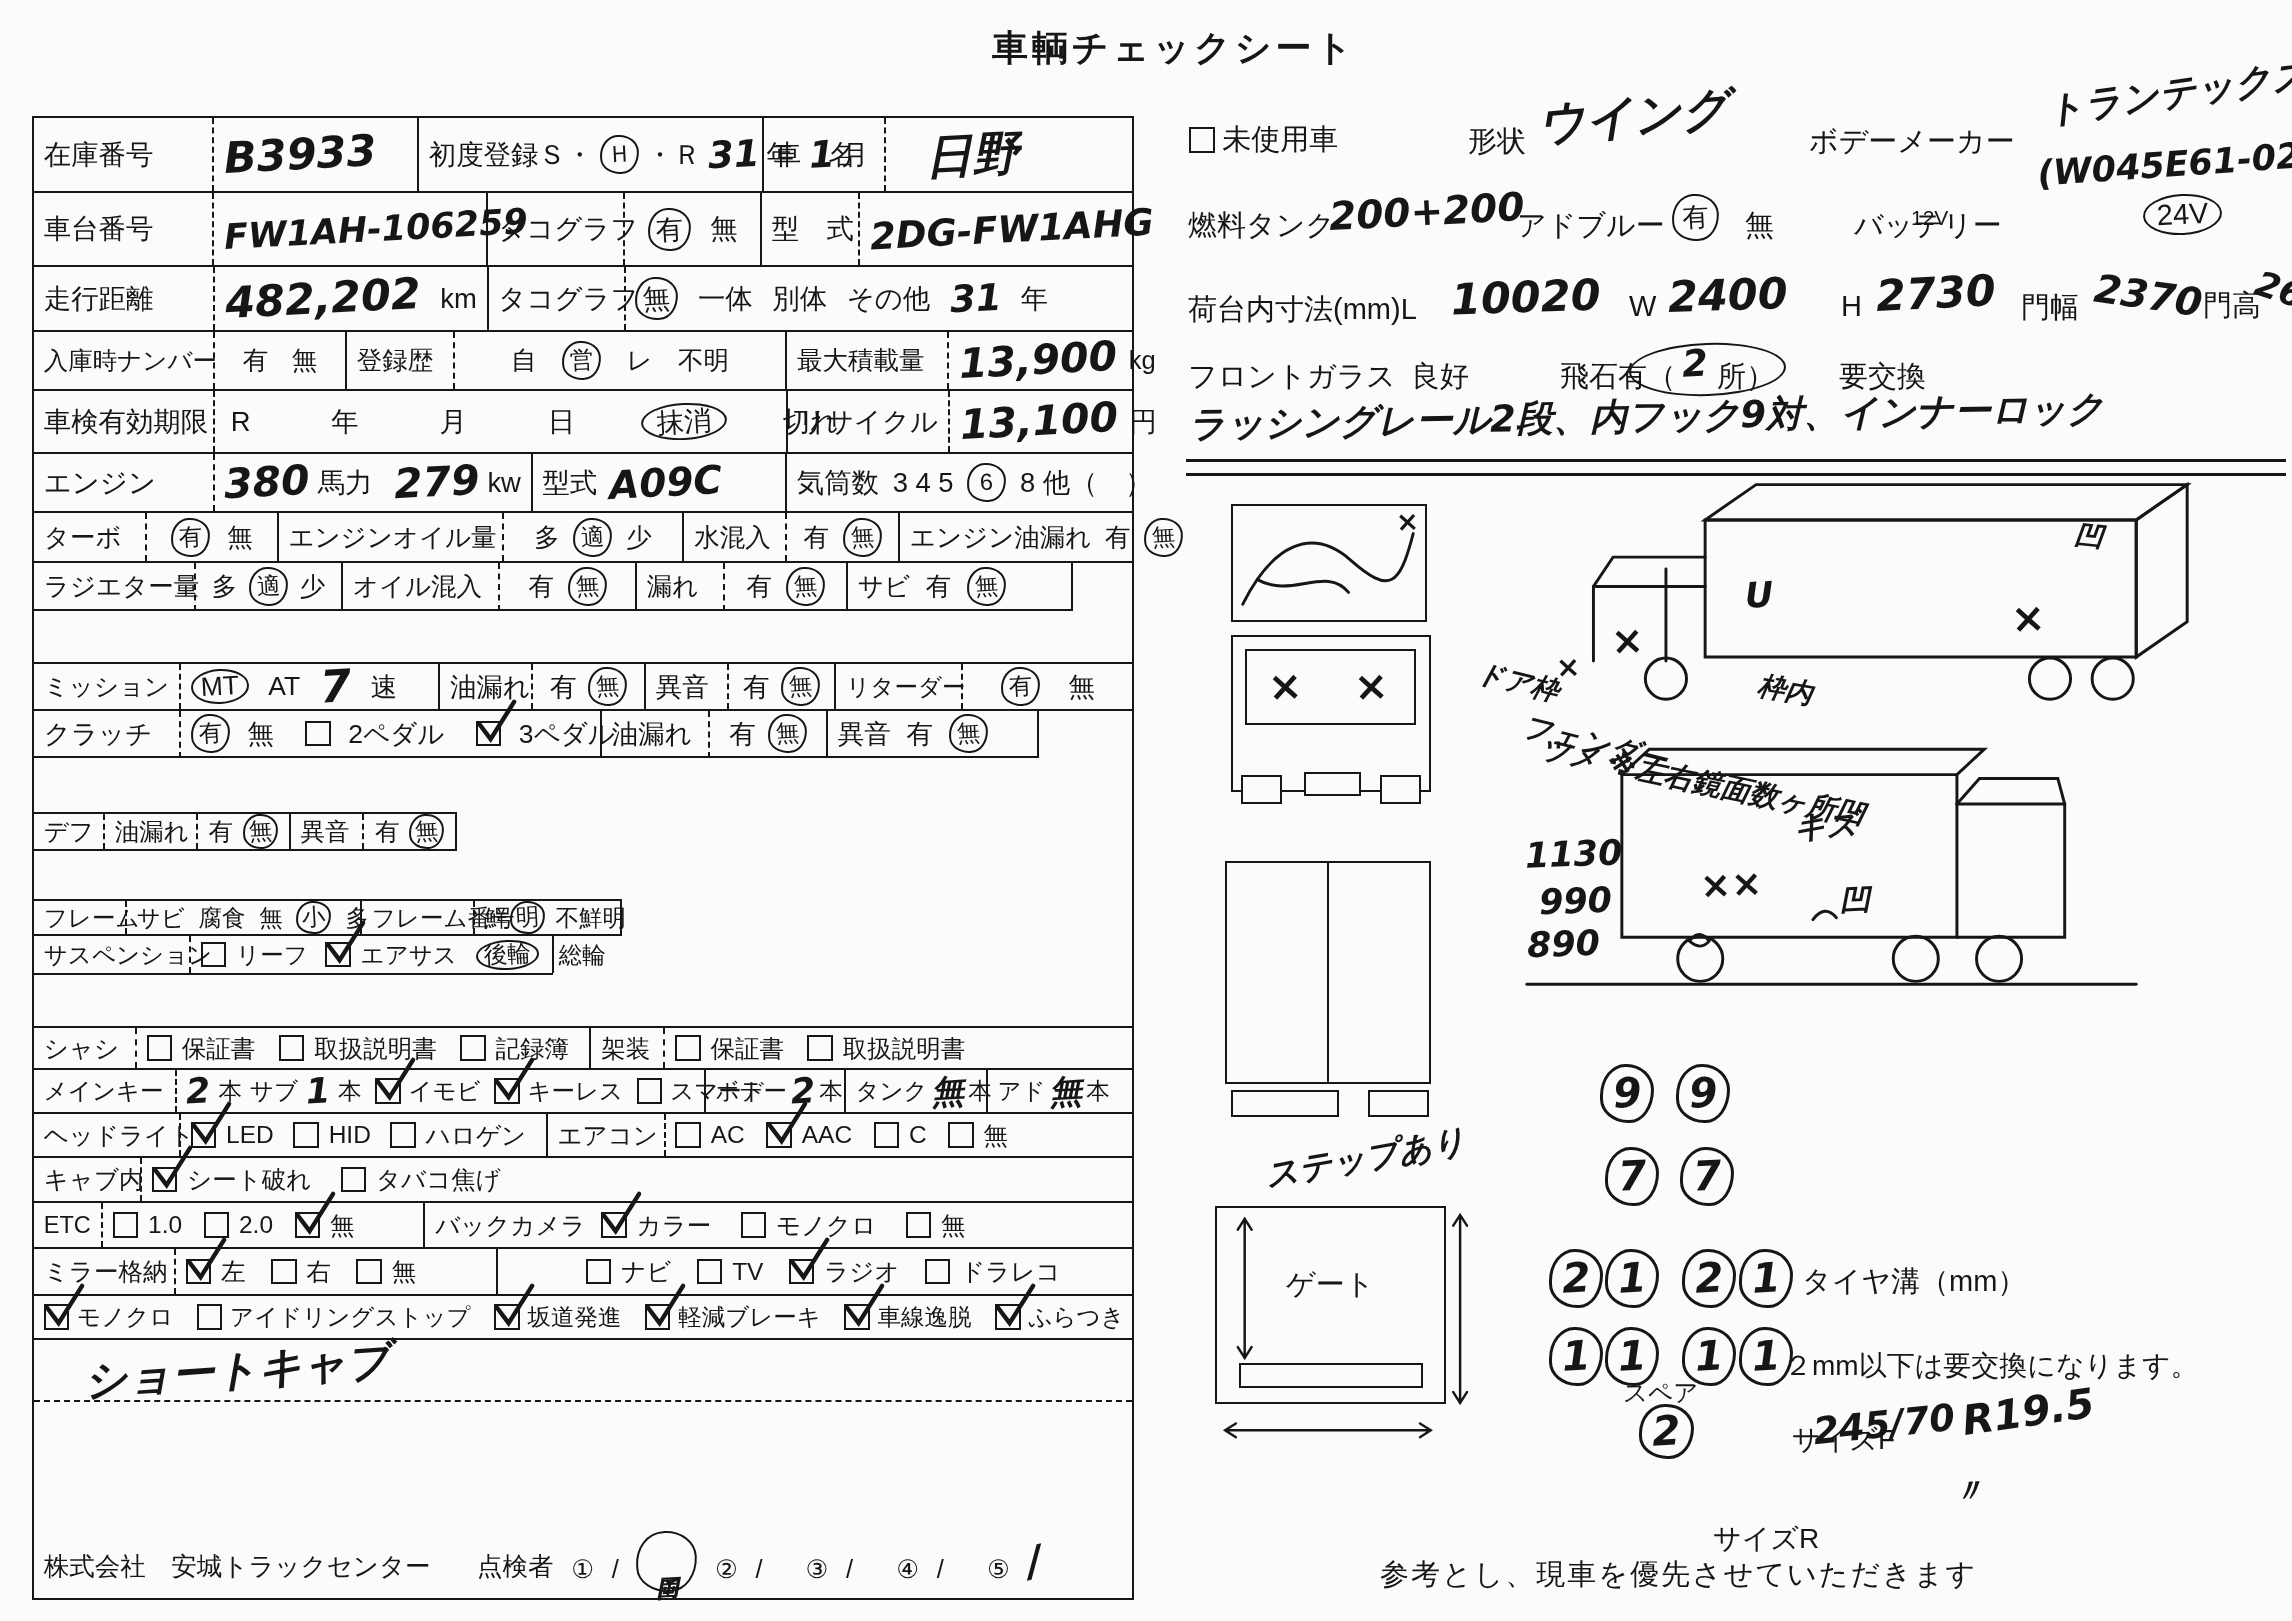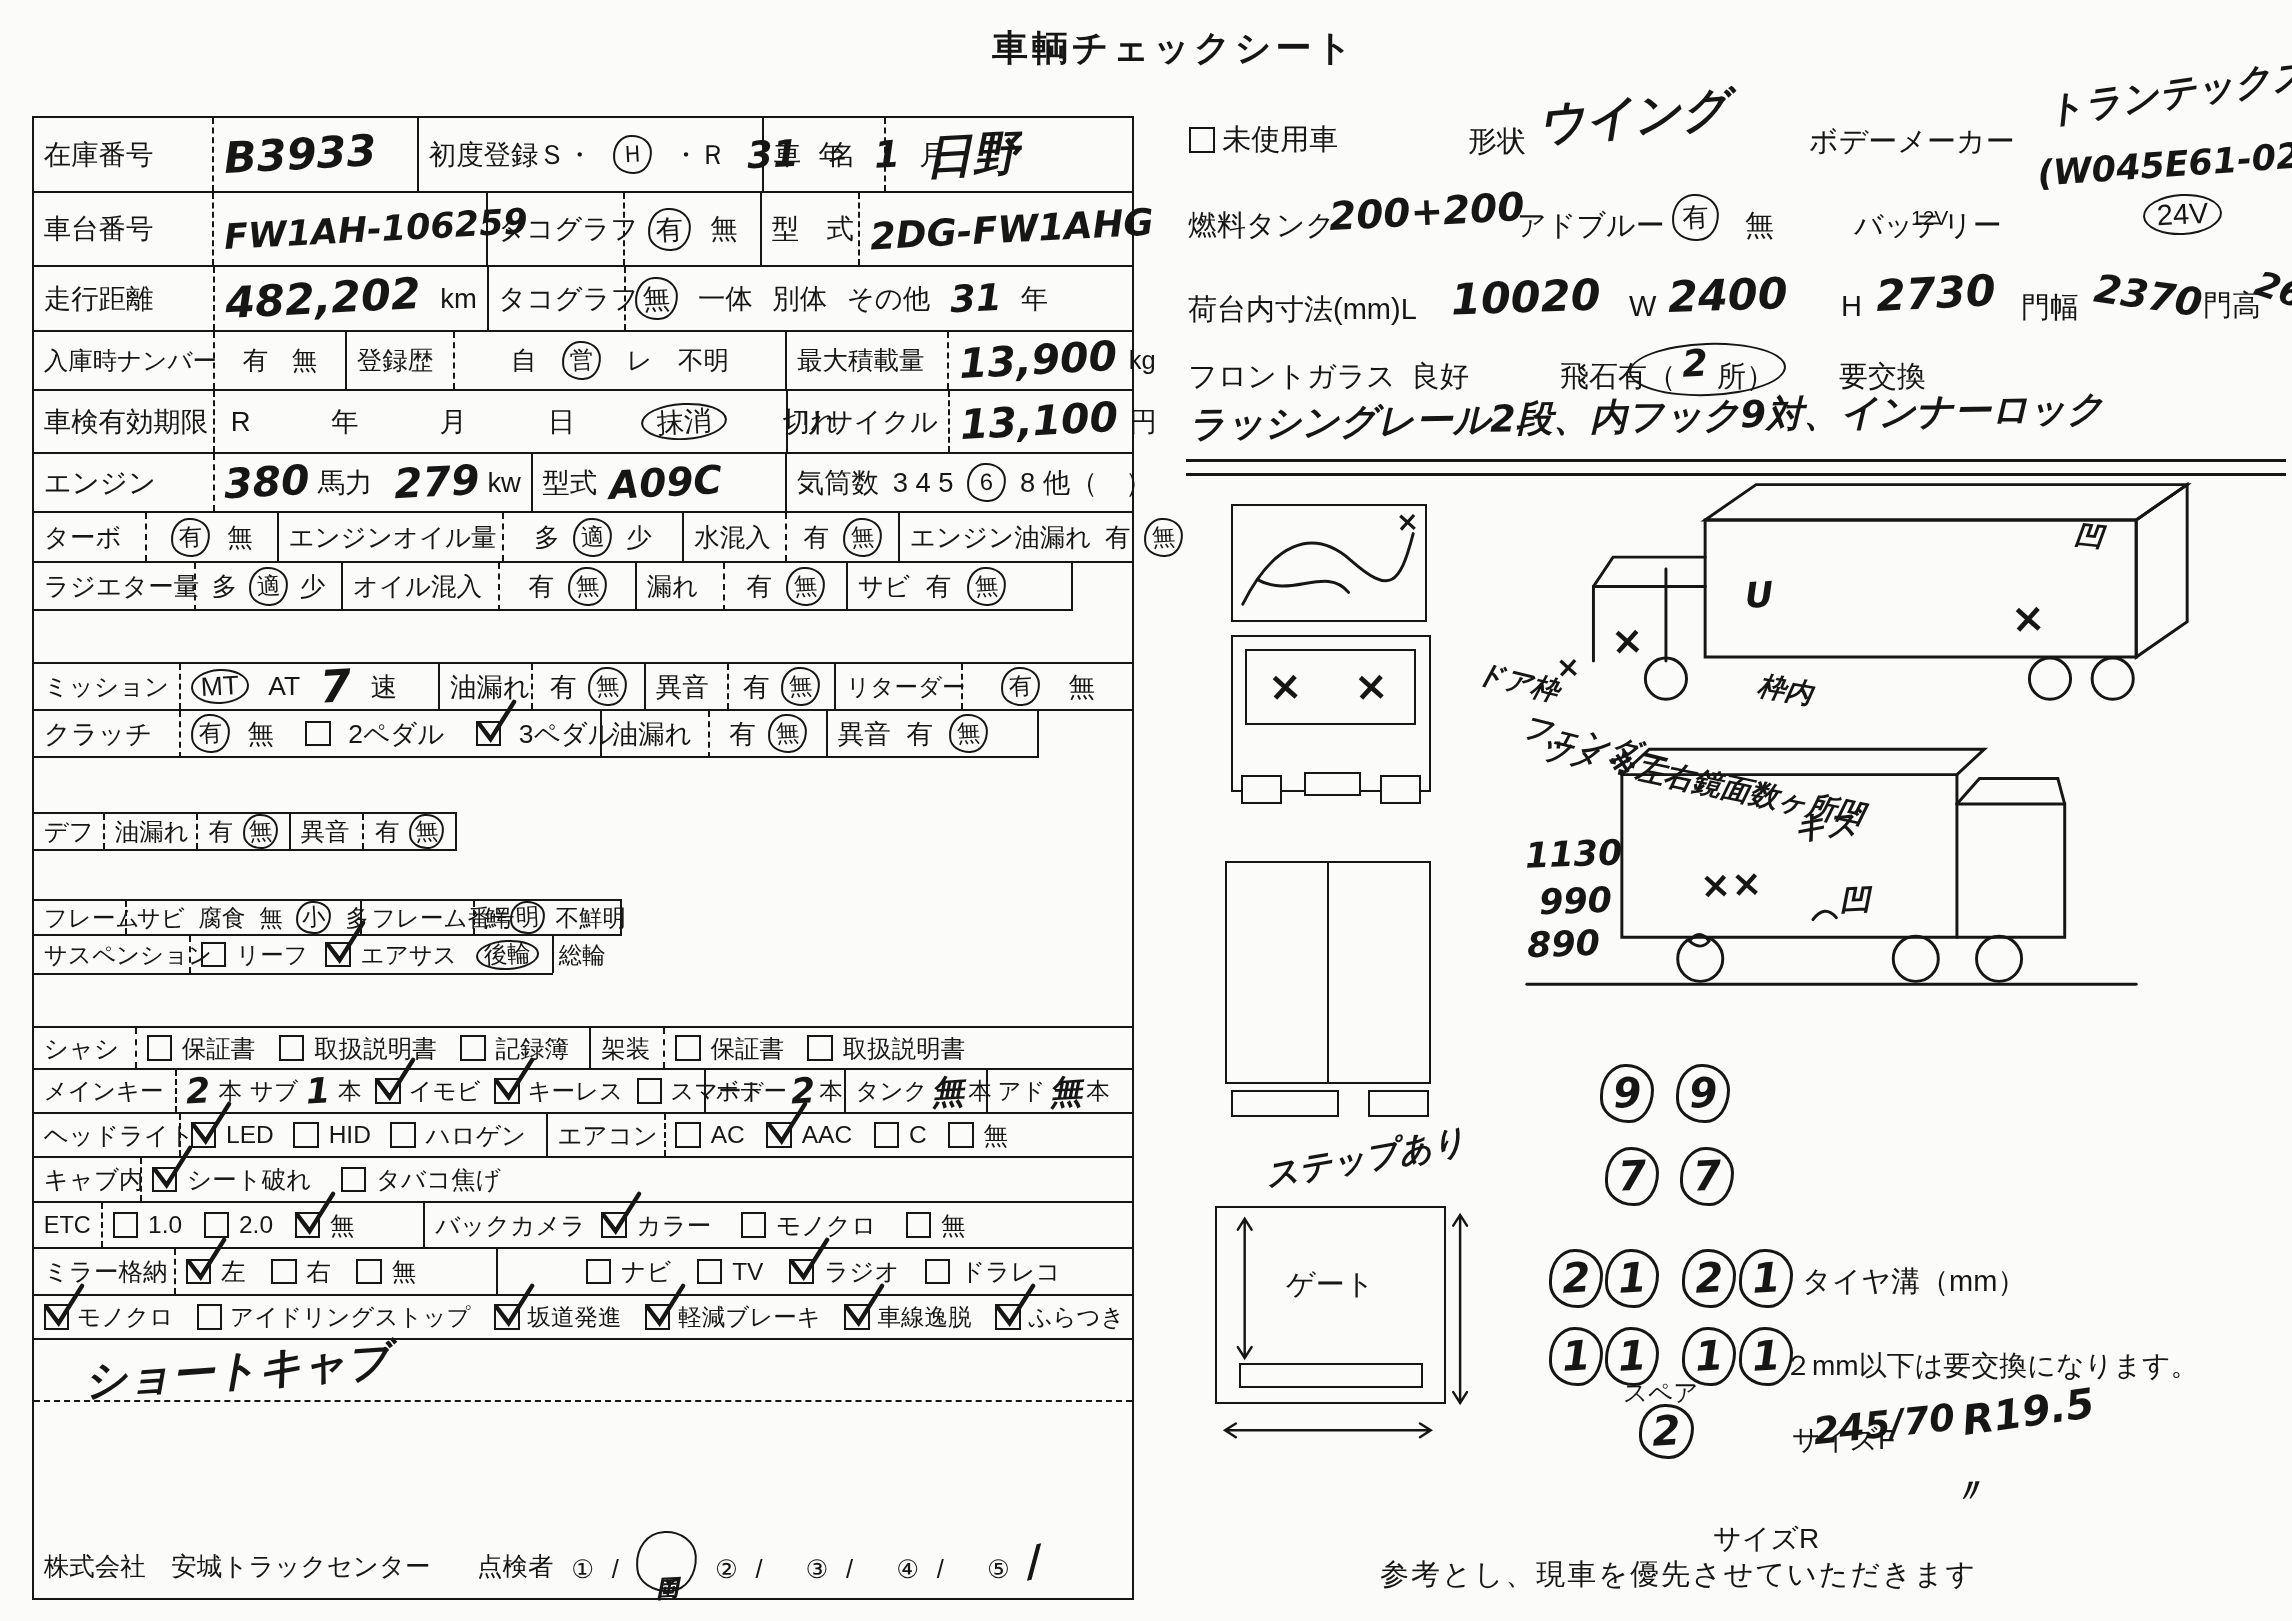--- a/index.html
+++ b/index.html
@@ -43,21 +43,21 @@
 
   <div id="ltab">
 
     <div class="row" style="height:75px">
       <div class="c cd" style="width:181px">
           <span>在庫番号</span>
         </div>
       <div class="c" style="width:206px">
           <span class="hw" style="font-size:43px">B3933</span>
         </div>
-      <div class="c" style="width:345px;gap:20px">
+      <div class="c" style="width:345px;gap:7px">
         <span>初度登録Ｓ・</span>
         <span class="circ hand s">Ｈ</span>
         <span>・Ｒ</span>
         <span class="hw" style="font-size:37px">31</span>
         <span>年</span>
         <span class="hw" style="font-size:37px;margin-left:7.8px">1</span>
         <span>月</span>
       </div>
       <div class="c cd" style="width:123px">
           <span>車　名</span>

